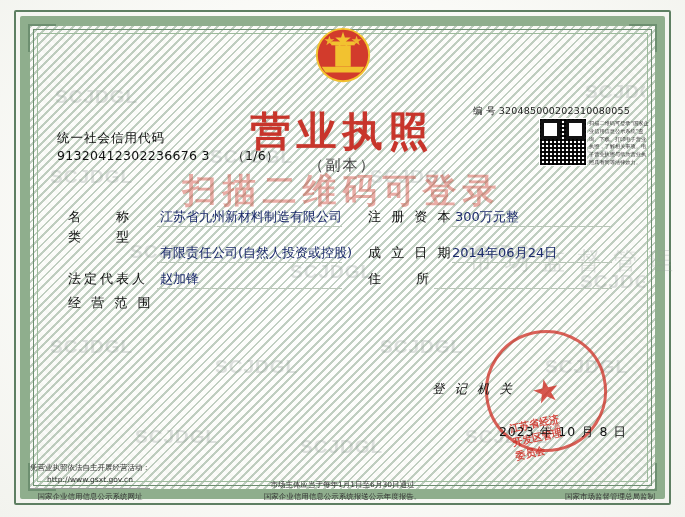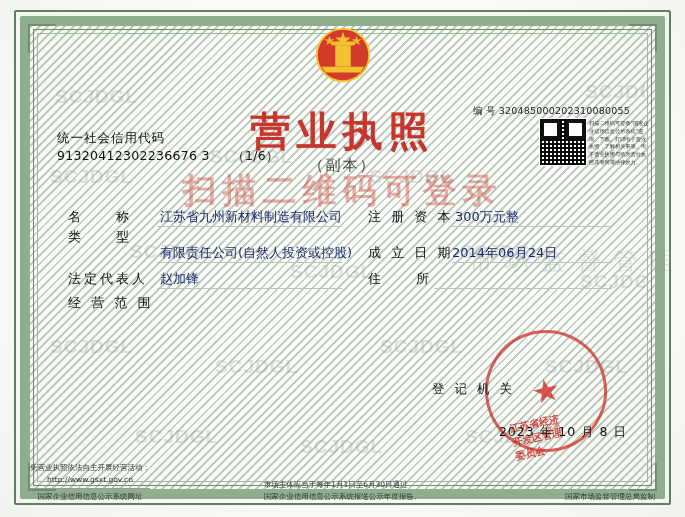--- a/index.html
+++ b/index.html
@@ -151,33 +151,33 @@
     font-size:10px;font-weight:bold;color:rgba(206,45,35,.85);
     transform-origin:0 0;
   }
   .seal-sub{
     position:absolute;left:0;right:0;bottom:16px;text-align:center;
     font-size:7.5px;color:rgba(206,45,35,.8);letter-spacing:1px;
   }
 
   
   .registrar{
-    position:absolute;right:170px;top:381px;font-size:12.5px;letter-spacing:3px;color:#111;
+    position:absolute;right:170px;top:381px;font-size:12.5px;letter-spacing:3px;color:#111;font-style:italic;
   }
   .datestamp{
     position:absolute;right:58px;top:424px;font-size:12.5px;color:#111;letter-spacing:1px;
   }
 
   
   .footer{
     position:absolute;left:0;right:0;bottom:8px;height:42px;
     font-size:7.5px;color:#333;
   }
   .f-left{position:absolute;left:30px;bottom:6px;text-align:center;line-height:1.6;}
-  .f-mid{position:absolute;left:50%;transform:translateX(-50%);bottom:6px;text-align:left;line-height:1.6;}
+  .f-mid{position:absolute;left:50%;transform:translateX(-50%);bottom:6px;text-align:center;line-height:1.6;}
   .f-right{position:absolute;right:30px;bottom:6px;text-align:right;line-height:1.6;}
 </style>
 </head>
 <body>
 
 <div id="doc">
 
   <div class="border-outer"></div>
   <div class="border-mid"></div>
   <div class="border-inner"></div>

